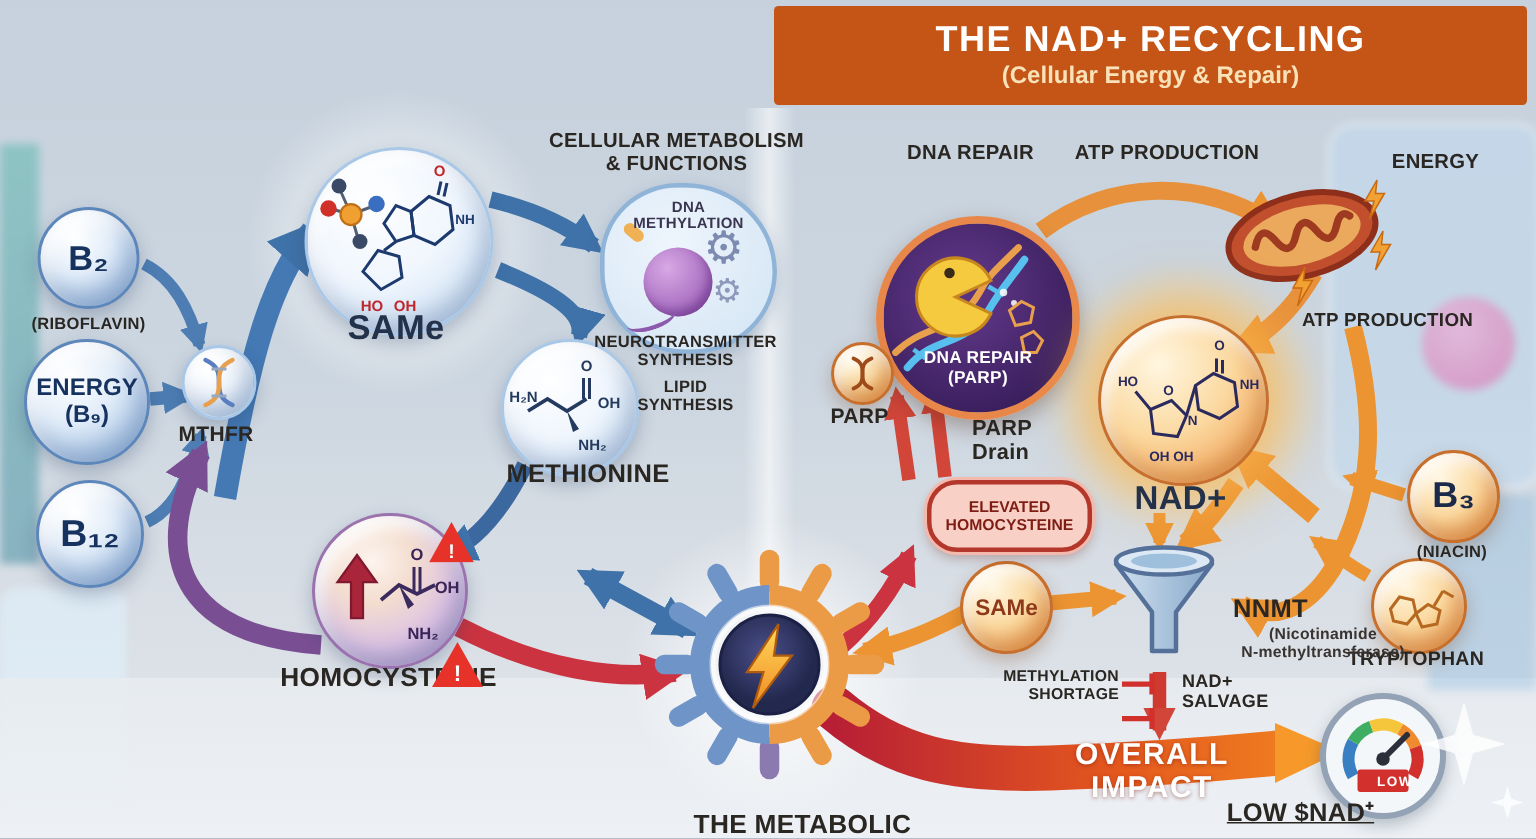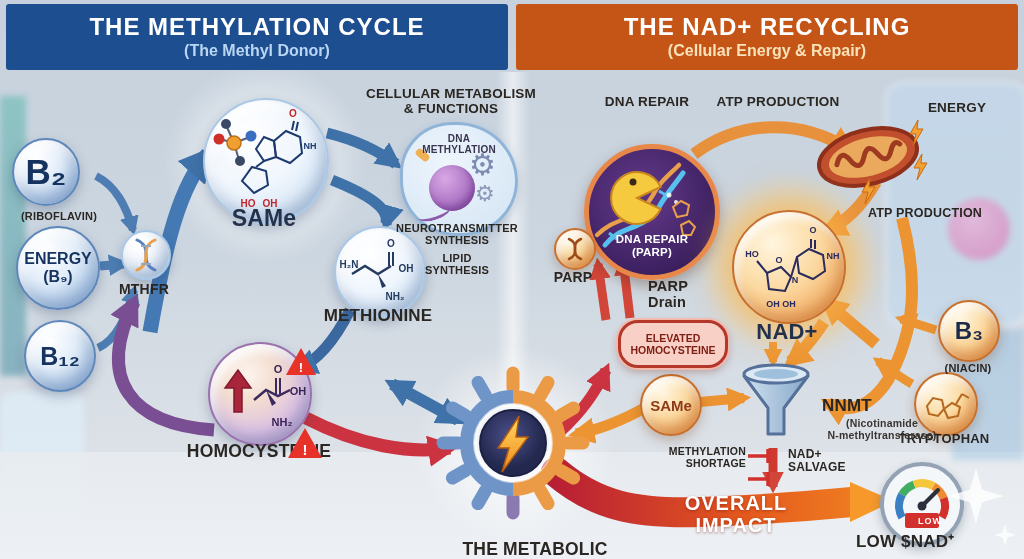--- a/index.html
+++ b/index.html
@@ -46,24 +46,20 @@
   <div class="abs blur" style="left:0;top:392px;width:84px;height:150px;background:rgba(222,240,250,.65);border-radius:12px;z-index:0;"></div>
   <div class="abs" style="left:0;top:452px;width:1024px;height:107px;background:linear-gradient(rgba(232,236,240,.85),rgba(238,241,245,.9));z-index:0;"></div>
   <div class="abs" style="left:496px;top:72px;width:34px;height:400px;background:linear-gradient(90deg,rgba(255,255,255,0),rgba(255,255,255,.6),rgba(255,255,255,0));z-index:0;"></div>
   <div class="abs blur" style="left:885px;top:82px;width:139px;height:240px;background:rgba(192,218,240,.5);border:2px solid rgba(255,255,255,.6);border-radius:18px;z-index:0;"></div>
   <div class="abs blur" style="left:948px;top:198px;width:62px;height:62px;border-radius:50%;background:radial-gradient(circle at 40% 35%,#f3a8d4,#d returnValue66ab);background:radial-gradient(circle at 40% 35%,#f3a8d4,#d966ab);opacity:.6;z-index:0;"></div>
   <div class="abs blur" style="left:952px;top:330px;width:72px;height:130px;background:rgba(130,180,220,.35);z-index:0;"></div>
   <div class="abs" style="left:160px;top:62px;width:210px;height:200px;background:radial-gradient(circle,rgba(255,255,255,.95),rgba(255,255,255,0) 70%);z-index:0;"></div>
   <div class="abs" style="left:415px;top:345px;width:200px;height:200px;background:radial-gradient(circle,rgba(255,255,255,.95),rgba(255,255,255,0) 70%);z-index:0;"></div>
   <div class="abs" style="left:695px;top:175px;width:190px;height:180px;background:radial-gradient(circle,rgba(255,226,160,.9),rgba(255,226,160,0) 70%);z-index:0;"></div>
 
-  <div class="hdr" style="left:6px;background:#1d4e8f;">
-    <div class="t">THE METHYLATION CYCLE</div>
-    <div class="s" style="color:#b9d6f2;">(The Methyl Donor)</div>
-  </div>
   <div class="hdr" style="left:516px;background:#c55417;">
     <div class="t">THE NAD+ RECYCLING</div>
     <div class="s" style="color:#f9e2b8;">(Cellular Energy &amp; Repair)</div>
   </div>
 
   <svg class="svgabs" style="left:0;top:0;z-index:1;" width="1024" height="559" viewBox="0 0 1024 559">
     <defs>
       <marker id="mb" viewBox="0 0 10 10" refX="7" refY="5" markerWidth="2.4" markerHeight="2.4" orient="auto-start-reverse" markerUnits="strokeWidth">
           <path d="M0,0L10,5L0,10z" fill="#3f72a8"></path>
         </marker>
@@ -115,21 +111,21 @@
     <path d="M876,344 L826,302" fill="none" stroke="#ec9432" stroke-width="12" marker-end="url(#mo)"></path>
     <path d="M773,448 L773,487" fill="none" stroke="#cf3a30" stroke-width="9" marker-end="url(#mrr)"></path>
 
     <path d="M748,456 L768,456 M768,449 L768,463" stroke="#d2302c" stroke-width="3.5" fill="none"></path>
     <path d="M748,479 L768,479 M768,472 L768,486" stroke="#d2302c" stroke-width="3.5" fill="none"></path>
 
     <path d="M556,472 C596,506 636,514 700,512 C760,510 810,506 852,502" fill="none" stroke="url(#gradOverall)" stroke-width="30" stroke-linecap="round"></path>
     <polygon points="850,482 894,501 850,522" fill="#f6992a"></polygon>
   </svg>
 
-  <div class="sphere" style="left:12px;top:138px;width:64px;height:64px;font-size:35px;">
+  <div class="sphere" style="left:25px;top:138px;width:64px;height:64px;font-size:23px;">
     <span>B₂</span>
   </div>
   <div class="lbl" style="left:0px;top:210px;width:118px;font-size:11px;">(RIBOFLAVIN)</div>
 
   <div class="sphere" style="left:16px;top:226px;width:80px;height:80px;font-size:16px;line-height:1.1;">
     <span style="white-space:pre-line;">ENERGY
 (B₉)</span>
   </div>
 
   <div class="sphere" style="left:24px;top:320px;width:68px;height:68px;font-size:25px;">
@@ -194,21 +190,21 @@
     <svg width="84" height="84" viewBox="0 0 84 84">
       <path d="M14,44 L27,36 L40,44 L53,36" fill="none" stroke="#243a5e" stroke-width="2.5"></path>
       <path d="M51,36 L51,22 M55,36 L55,22" stroke="#243a5e" stroke-width="2"></path>
       <polygon points="40,44 44,58 48,56" fill="#243a5e"></polygon>
       <text x="53" y="17" font-size="10" font-weight="bold" fill="#243a5e" text-anchor="middle">O</text>
       <text x="68" y="42" font-size="10" font-weight="bold" fill="#243a5e" text-anchor="middle">OH</text>
       <text x="57" y="70" font-size="10" font-weight="bold" fill="#243a5e" text-anchor="middle">NH₂</text>
       <text x="11" y="38" font-size="10" font-weight="bold" fill="#243a5e" text-anchor="middle">H₂N</text>
     </svg>
   </div>
-  <div class="lbl" style="left:298px;top:306px;width:160px;font-size:17px;">METHIONINE</div>
+  <div class="lbl" style="left:312px;top:306px;width:160px;font-size:17px;">METHIONINE</div>
 
   <div class="sphere sphere-purple" style="left:208px;top:342px;width:100px;height:100px;">
     <svg width="96" height="96" viewBox="0 0 96 96">
       <polygon points="22,66 22,42 13,42 26,24 39,42 30,42 30,66" fill="#a8253a" stroke="#801830" stroke-width="1.5"></polygon>
       <path d="M42,54 L54,44 L66,50 L78,44" fill="none" stroke="#3a2a5e" stroke-width="2.5"></path>
       <path d="M64,50 L64,32 M68,50 L68,32" stroke="#3a2a5e" stroke-width="2"></path>
       <polygon points="54,44 60,60 64,57" fill="#3a2a5e"></polygon>
       <text x="66" y="27" font-size="11" font-weight="bold" fill="#3a2456" text-anchor="middle">O</text>
       <text x="86" y="49" font-size="11" font-weight="bold" fill="#3a2456" text-anchor="middle">OH</text>
       <text x="70" y="80" font-size="11" font-weight="bold" fill="#3a2456" text-anchor="middle">NH₂</text>
@@ -360,36 +356,36 @@
   </svg>
   <div class="lbl" style="left:822px;top:396px;width:80px;font-size:17px;text-align:left;">NNMT</div>
   <div class="lbl" style="left:822px;top:418px;width:120px;font-size:10.5px;text-align:center;color:#3a3430;">(Nicotinamide
 N-methyltransferase)</div>
 
   <div class="lbl" style="left:648px;top:446px;width:98px;font-size:10.5px;text-align:right;">METHYLATION
 SHORTAGE</div>
   <div class="lbl" style="left:788px;top:448px;width:70px;font-size:12px;text-align:left;">NAD+
 SALVAGE</div>
 
-  <div class="lbl" style="left:644px;top:492px;width:184px;font-size:20px;color:#ffffff;letter-spacing:1px;text-shadow:0 1px 3px rgba(120,20,10,.5);z-index:4;text-align:center;">OVERALL IMPACT</div>
+  <div class="lbl" style="left:676px;top:492px;width:184px;font-size:20px;color:#ffffff;letter-spacing:1px;text-shadow:0 1px 3px rgba(120,20,10,.5);z-index:4;text-align:center;">OVERALL IMPACT</div>
 
   <div class="abs" style="left:880px;top:462px;width:76px;height:76px;border-radius:50%;background:#f4f7fa;border:4px solid #93a2b4;z-index:3;box-shadow:0 4px 10px rgba(50,70,90,.3);">
     <svg width="76" height="76" viewBox="0 0 76 76">
       <g fill="none" stroke-width="8">
         <path d="M18.1,51.5 A23,23 0 0 1 18.1,28.5" stroke="#3a7fc1"></path>
         <path d="M18.1,28.5 A23,23 0 0 1 30.1,18.4" stroke="#3fae62"></path>
         <path d="M30.1,18.4 A23,23 0 0 1 49.5,20.1" stroke="#f5c63c"></path>
         <path d="M49.5,20.1 A23,23 0 0 1 59.6,32.1" stroke="#ef8b2e"></path>
         <path d="M59.6,32.1 A23,23 0 0 1 57.9,51.5" stroke="#d2302c"></path>
       </g>
       <line x1="38" y1="40" x2="54" y2="24" stroke="#2b2f3a" stroke-width="4" stroke-linecap="round"></line>
       <circle cx="38" cy="40" r="4.5" fill="#2b2f3a"></circle>
     </svg>
     <div class="abs" style="left:21px;top:47px;width:34px;height:15px;background:#d2302c;border-radius:2px;display:flex;align-items:center;justify-content:center;">
       <span style="color:#fff;font-size:9px;font-weight:bold;letter-spacing:1px;padding-left:16px;">LOW</span>
     </div>
   </div>
-  <div class="lbl" style="left:842px;top:532px;width:126px;font-size:17px;">LOW $NAD⁺</div>
+  <div class="lbl" style="left:804px;top:532px;width:126px;font-size:17px;text-decoration:underline;">LOW $NAD⁺</div>
 
   <div class="sparkle" style="left:948px;top:468px;width:56px;height:56px;"></div>
   <div class="sparkle" style="left:994px;top:524px;width:22px;height:22px;"></div>
 
 </div>
 
 </body></html>

